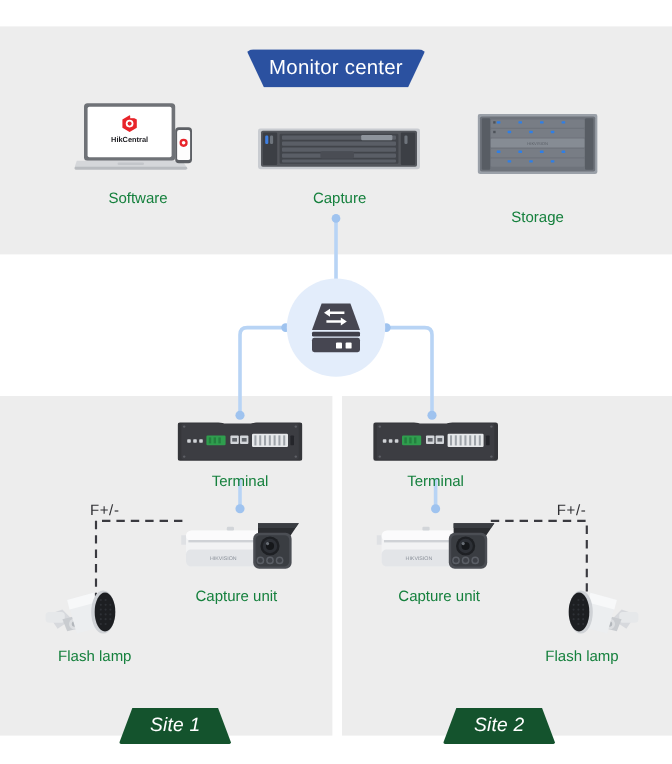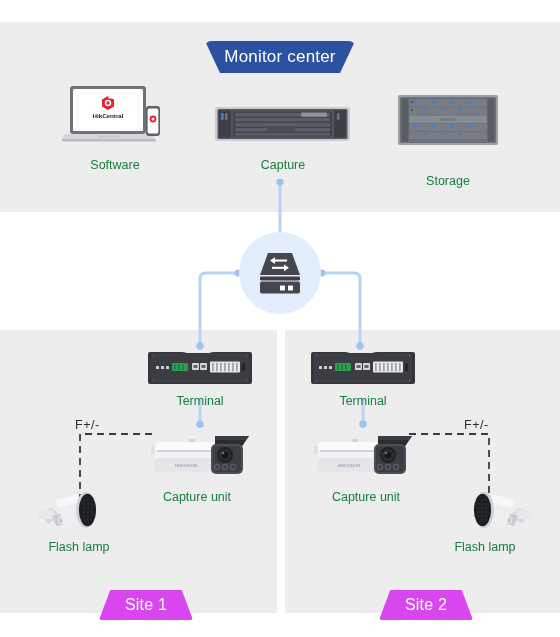--- a/index.html
+++ b/index.html
@@ -20,27 +20,28 @@
   .banner{
     position:absolute;display:flex;align-items:center;justify-content:center;
     color:#ffffff;letter-spacing:.2px;white-space:nowrap;
   }
   .banner-top{
     background:#2b51a0;
     clip-path:polygon(0 0,100% 0,90% 100%,10% 100%);
     border-radius:6px 6px 3px 3px;
   }
   .banner-bottom{
-    background:#d946ef;
+    background:#14532d;
     clip-path:polygon(12% 0,88% 0,100% 100%,0 100%);
     border-radius:6px 6px 3px 3px;
+    font-style:italic;
   }
   #monitor-center-banner{left:205px;top:14px;width:150px;height:32px;font-size:17px;margin-top:27px;}
   #site1-banner{left:99px;top:590px;width:94px;height:30px;font-size:16px;}
-  #site2-banner{left:379px;top:590px;width:94px;height:30px;font-size:16px;}
+  #site2-banner{left:369px;top:590px;width:94px;height:30px;font-size:16px;}
 
   
   .lbl{position:absolute;color:#15803d;font-size:12.5px;text-align:center;white-space:nowrap;}
   #label-software{left:60px;top:158px;width:110px;}
   #label-server{left:228px;top:158px;width:110px;}
   #label-storage{left:393px;top:158px;width:110px;margin-top:16px;}
   #label-terminal-1{left:145px;top:394px;width:110px;}
   #label-terminal-2{left:308px;top:394px;width:110px;}
   #label-capture-1{left:140px;top:490px;width:114px;}
   #label-capture-2{left:309px;top:490px;width:114px;}

